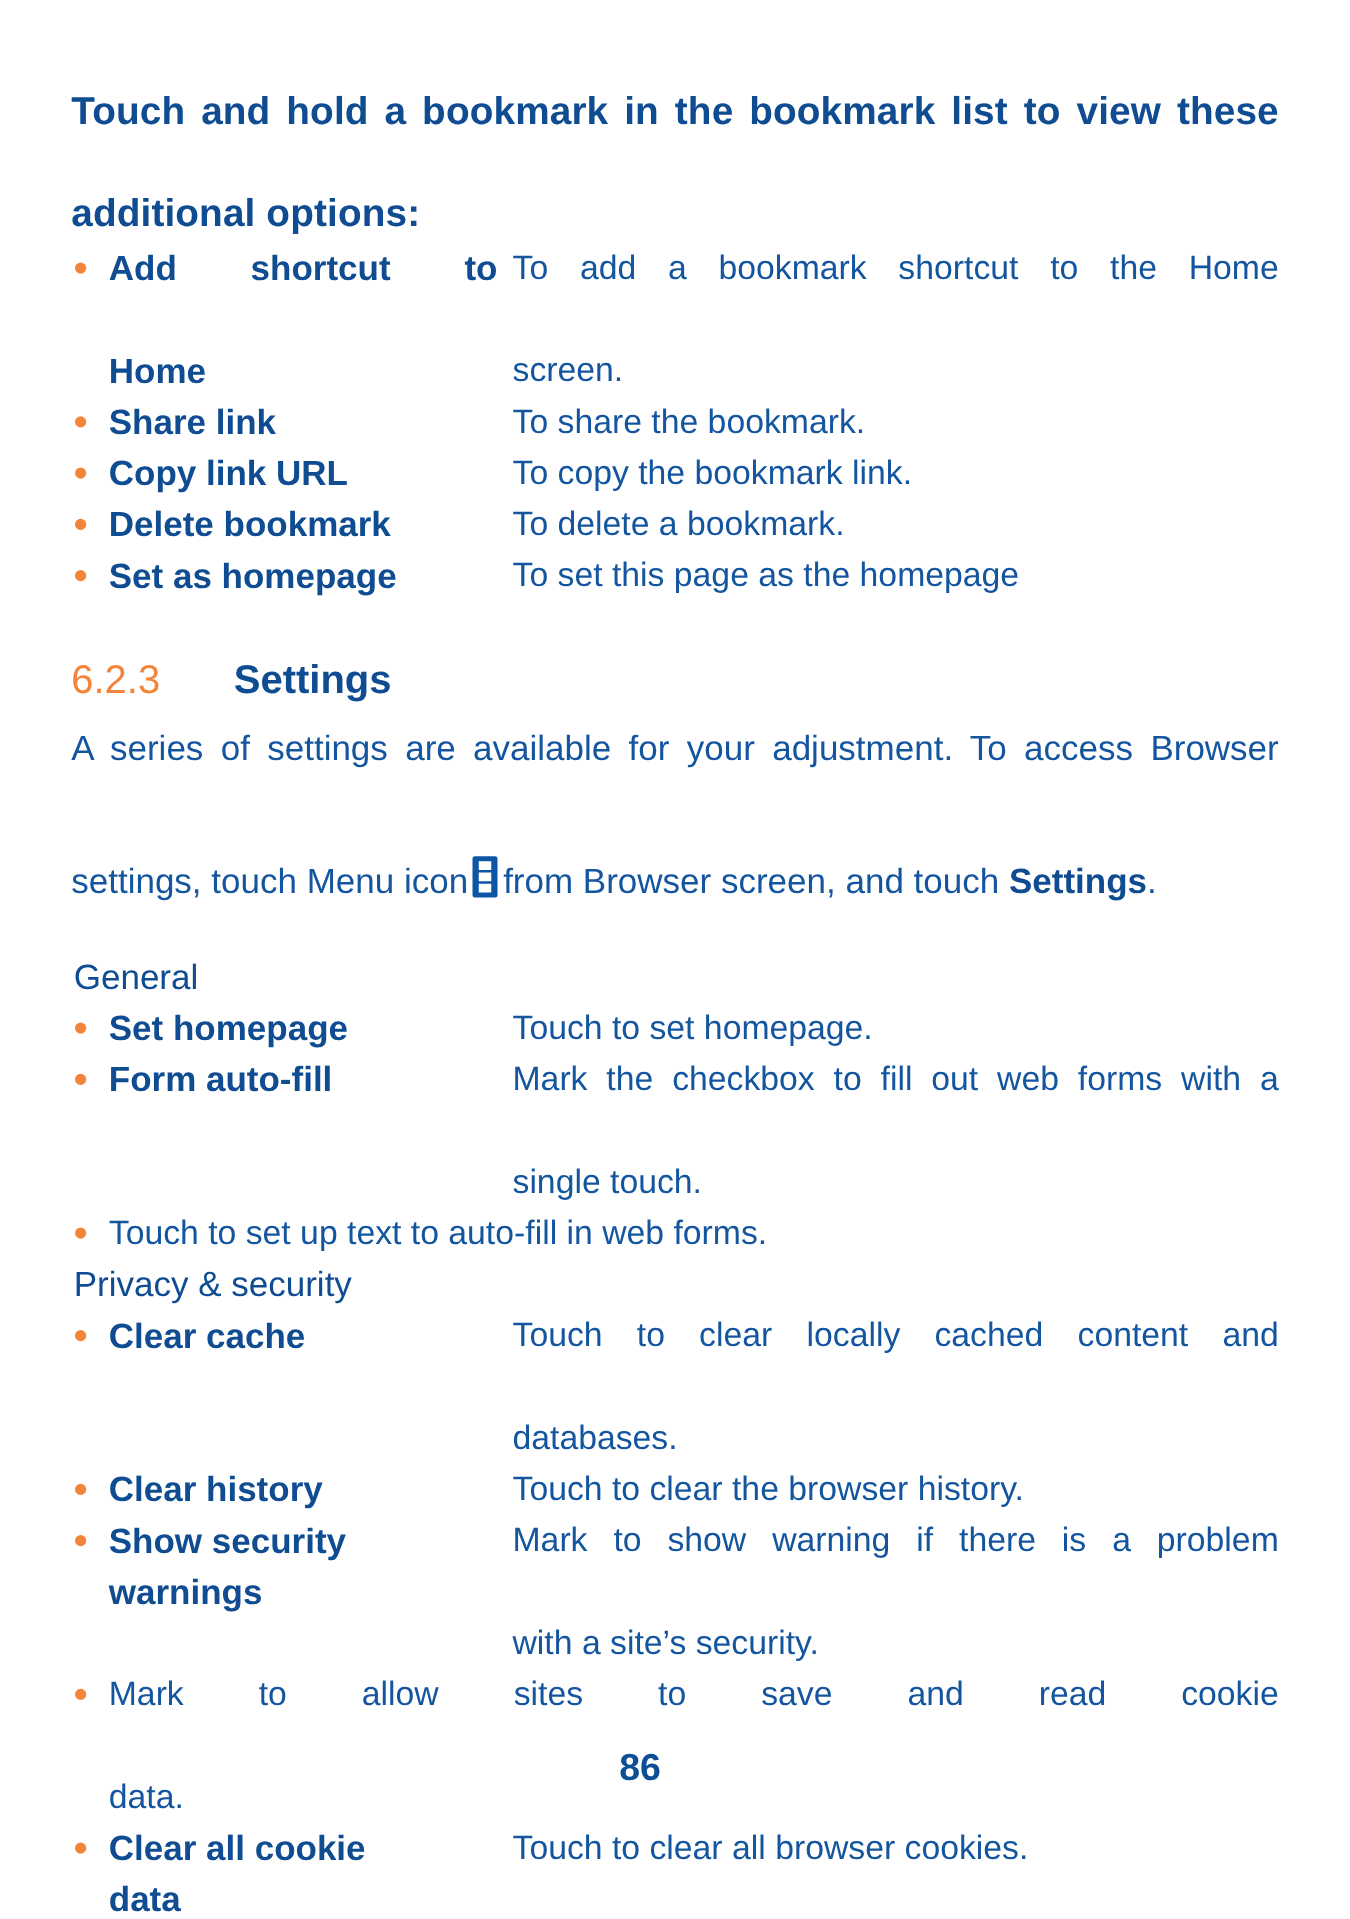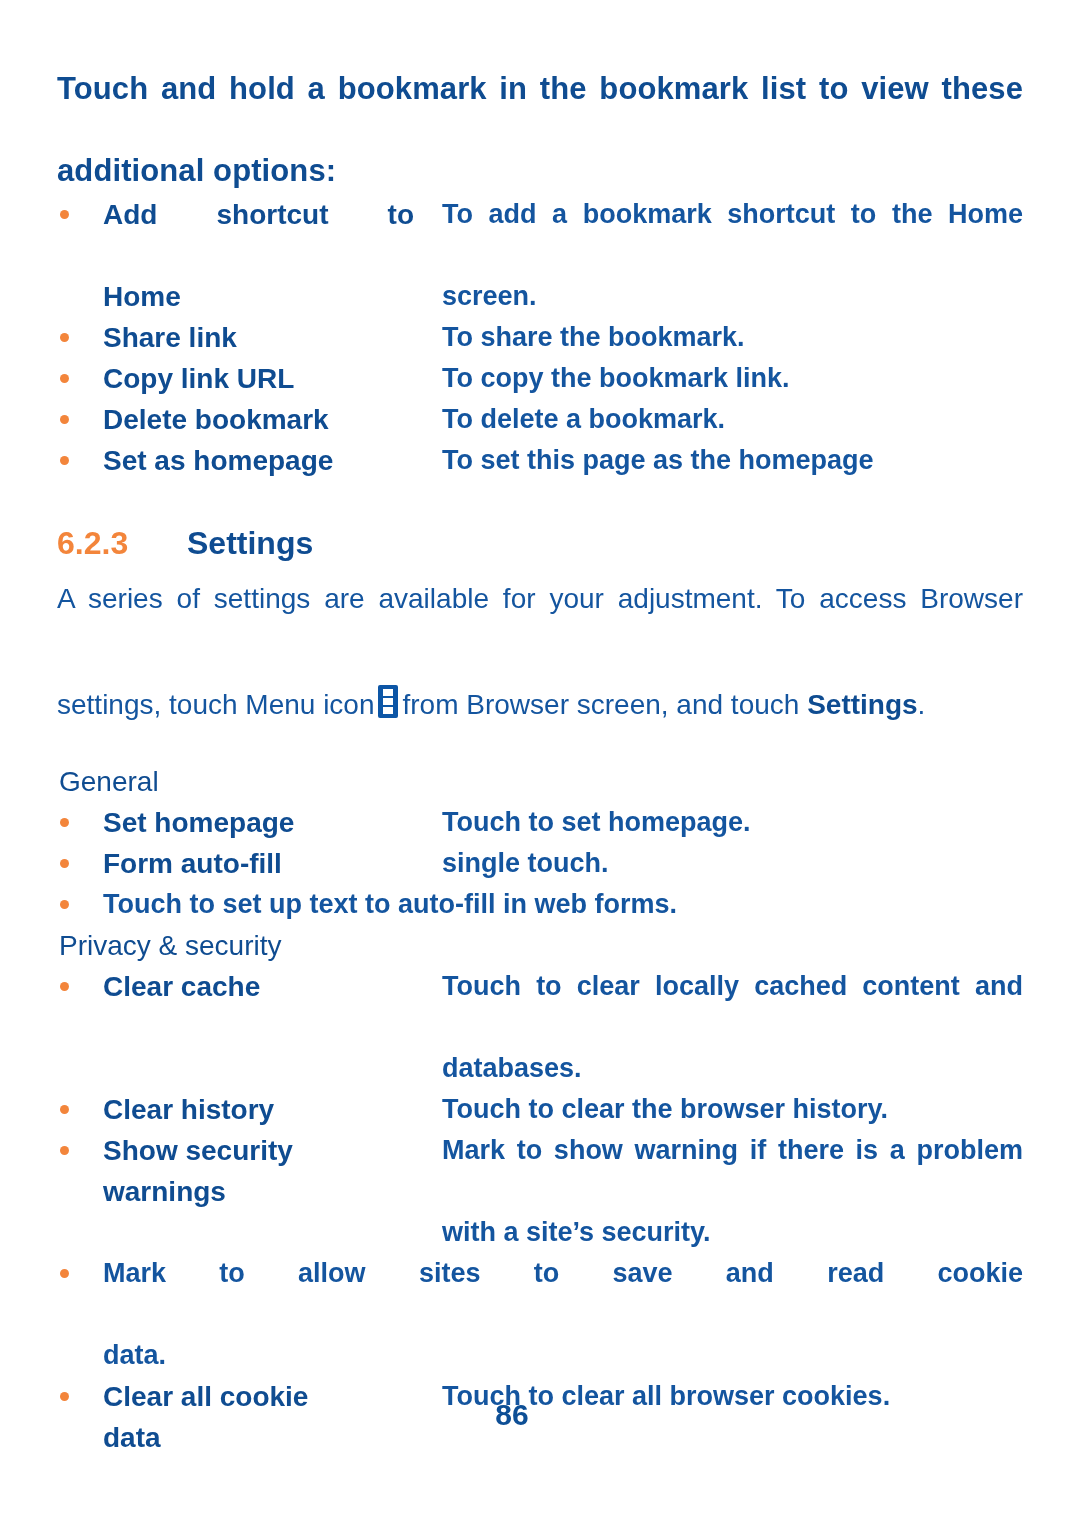--- a/index.html
+++ b/index.html
@@ -52,21 +52,20 @@
   }
 
   
   .rows { margin: 0; padding: 0; }
 
   .row {
     position: relative;
     display: flex;
     align-items: flex-start;
     margin-bottom: 0px;
-    gap: 16px;
   }
 
   .bullet-col {
     width: 30px;
     flex: 0 0 30px;
     padding-top: 0px;
     box-sizing: border-box;
   }
   .bullet {
     display: block;
@@ -99,21 +98,21 @@
   }
 
   .desc-col {
     flex: 1 1 auto;
     color: #14559f;
     font-size: 27px;
     line-height: 41px;
     text-align: justify;
     text-justify: inter-word;
   }
-  .desc-col .jline { display: block; text-align: justify; font-weight: bold; }
+  .desc-col .jline { display: block; text-align: justify; }
   .desc-col .jline.stretch:after {
     content: "";
     display: inline-block;
     width: 100%;
   }
 
   
   .group-heading {
     color: #0f4c91;
     font-weight: normal;
@@ -125,21 +124,21 @@
 
   
   .section {
     margin-top: 44px;
     margin-bottom: 10px;
     display: flex;
     align-items: baseline;
   }
   .section-num {
     color: #f3853b;
-    font-weight: bold;
+    font-weight: normal;
     font-size: 32px;
     width: 130px;
     flex: 0 0 130px;
     letter-spacing: 0px;
   }
   .section-title {
     color: #0f4c91;
     font-weight: bold;
     font-size: 32px;
   }
@@ -303,20 +302,21 @@
       </div>
 
       <div class="row">
         <div class="bullet-col">
           <span class="bullet"></span>
         </div>
         <div class="term-col">
           <span class="jline">Form auto-fill</span>
         </div>
         <div class="desc-col">
+          <span class="jline stretch">Mark the checkbox to fill out web forms with a</span>
           <span class="jline">single touch.</span>
         </div>
       </div>
 
       <div class="row">
         <div class="bullet-col">
           <span class="bullet"></span>
         </div>
         <div class="desc-col">
           <span class="jline">Touch to set up text to auto-fill in web forms.</span>

